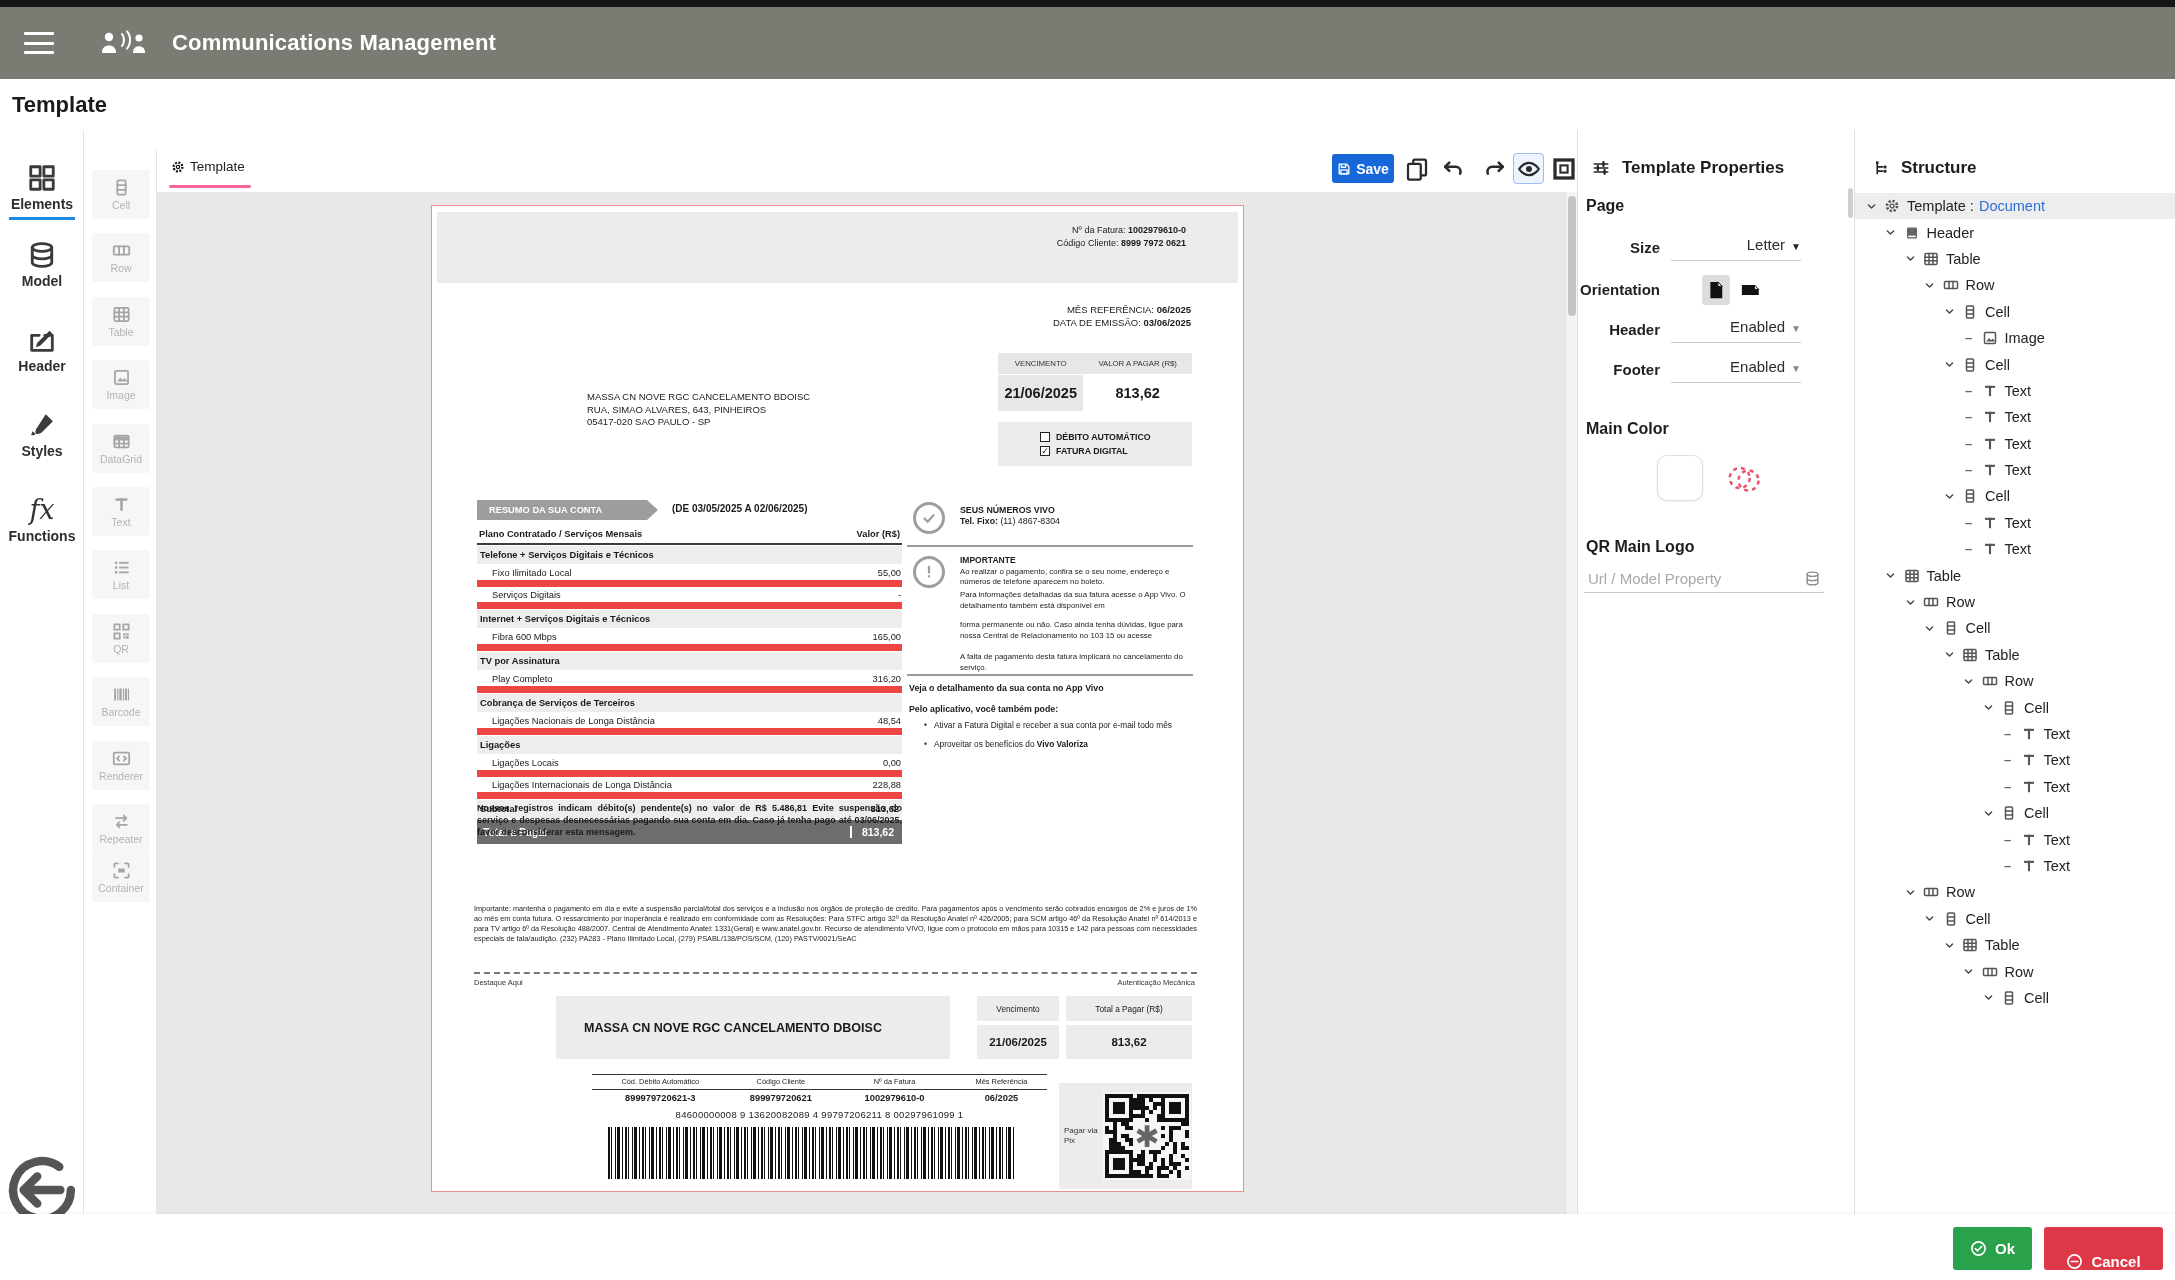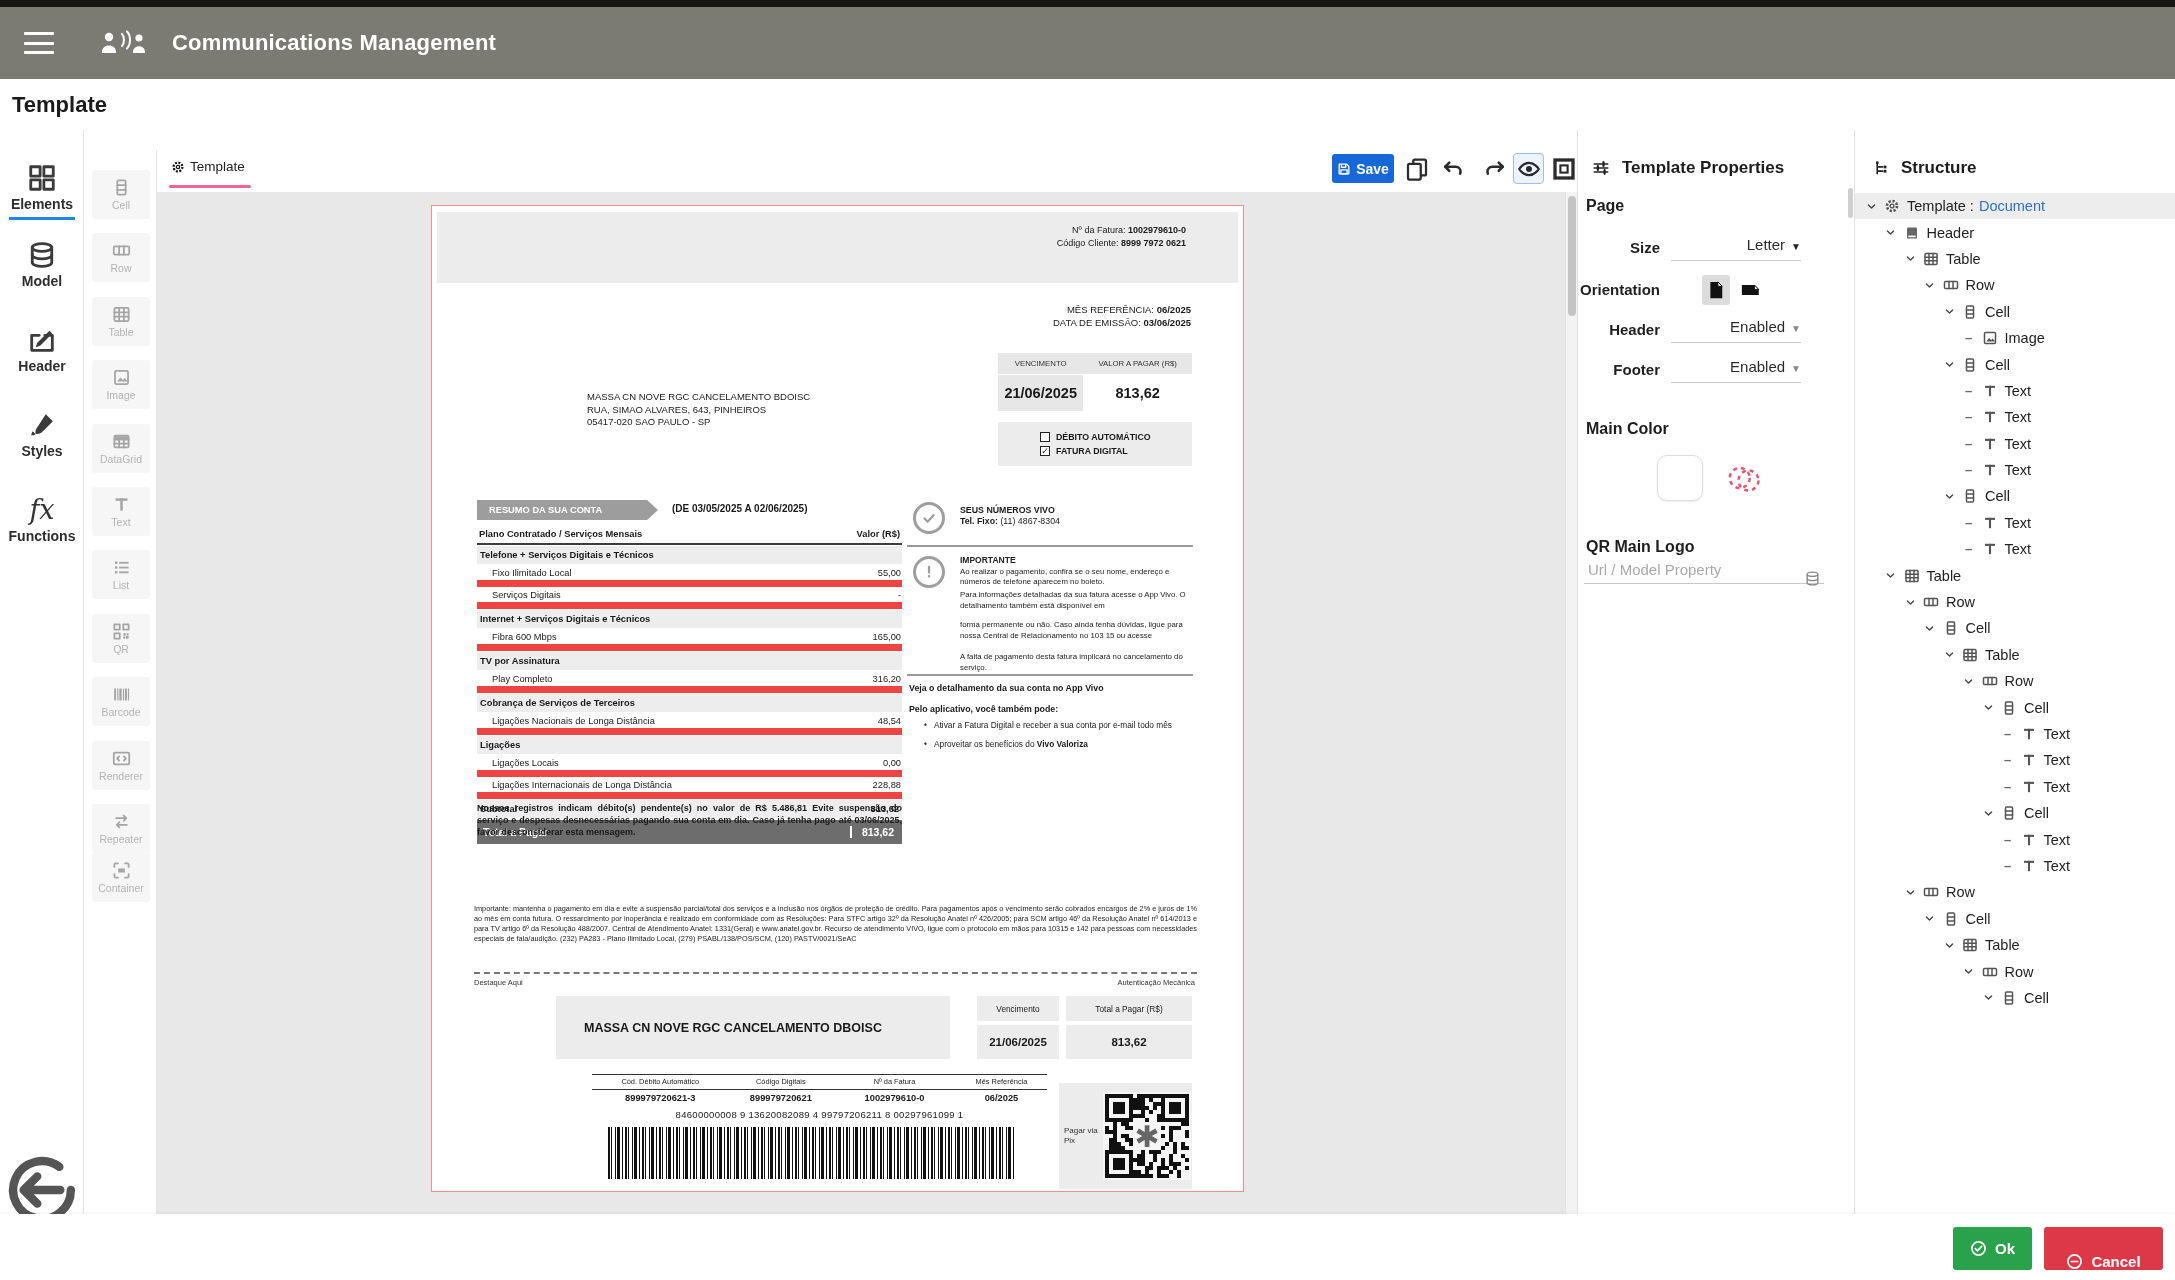--- a/index.html
+++ b/index.html
@@ -131,21 +131,21 @@
   .prow .pctl{position:absolute;left:93px;width:130px;border-bottom:1px solid #c9c9c9;height:25px;
     font-size:15px;color:#2c2c2c;text-align:right;cursor:pointer;}
   .prow .pctl .arr{font-size:10px;color:#222;margin-left:6px;}
   .prow .pctl .arr2{font-size:10px;color:#8a8a8a;margin-left:6px;}
   .orientbtn{position:absolute;top:-3px;width:28px;height:30px;border-radius:3px;display:flex;align-items:center;justify-content:center;cursor:pointer;color:#111;}
   .orientbtn.on{background:#dcdcdc;}
   .orientbtn svg{width:20px;height:20px;}
   .swatch{position:absolute;left:79px;top:325px;width:46px;height:46px;background:#fff;border:1px solid #dedede;
     border-radius:10px;box-shadow:0 1px 2px rgba(0,0,0,.08);cursor:pointer;}
   .colorpick{position:absolute;left:146px;top:329px;width:40px;height:40px;cursor:pointer;color:#e8566d;}
-  .qrinput{position:absolute;left:6px;top:428px;width:240px;border:none;border-bottom:1px solid #c9c9c9;
+  .qrinput{position:absolute;left:6px;top:437px;width:240px;border:none;border-bottom:1px solid #c9c9c9;
     font-size:15px;color:#444;padding:3px 26px 5px 4px;font-family:inherit;background:transparent;}
   .qrinput::placeholder{color:#a9a9a9;}
   .dbicon{position:absolute;left:226px;top:440px;width:17px;height:17px;color:#8a8a8a;}
   .props .pscroll{position:absolute;right:1px;top:58px;width:5px;height:30px;background:#cfcfcf;border-radius:3px;}
 
   
   .structure{position:absolute;left:1854px;top:130px;width:321px;height:1084px;background:#fff;border-left:1px solid #e0e0e0;}
   .str-title{position:absolute;left:18px;top:28px;display:flex;align-items:center;}
   .str-title .picon{width:17px;height:17px;color:#222;}
   .str-title .t{font-size:17px;font-weight:bold;color:#1d1d1d;margin-left:11px;}
@@ -612,21 +612,21 @@
         <div class="h">Vencimento</div>
         <div class="v">21/06/2025</div>
       </div>
       <div class="slipcol" style="left:634px;width:126px">
         <div class="h">Total a Pagar (R$)</div>
         <div class="v">813,62</div>
       </div>
       <div class="sliptable" id="slipTable">
           <div class="hr">
             <div style="width:30%">Cód. Débito Automático</div>
-            <div style="width:23%">Código Digitais</div>
+            <div style="width:23%">Código Cliente</div>
             <div style="width:27%">Nº da Fatura</div>
             <div style="width:20%">Mês Referência</div>
           </div>
           <div class="vr">
             <div style="width:30%">899979720621-3</div>
             <div style="width:23%">899979720621</div>
             <div style="width:27%">1002979610-0</div>
             <div style="width:20%">06/2025</div>
           </div>
         </div>

